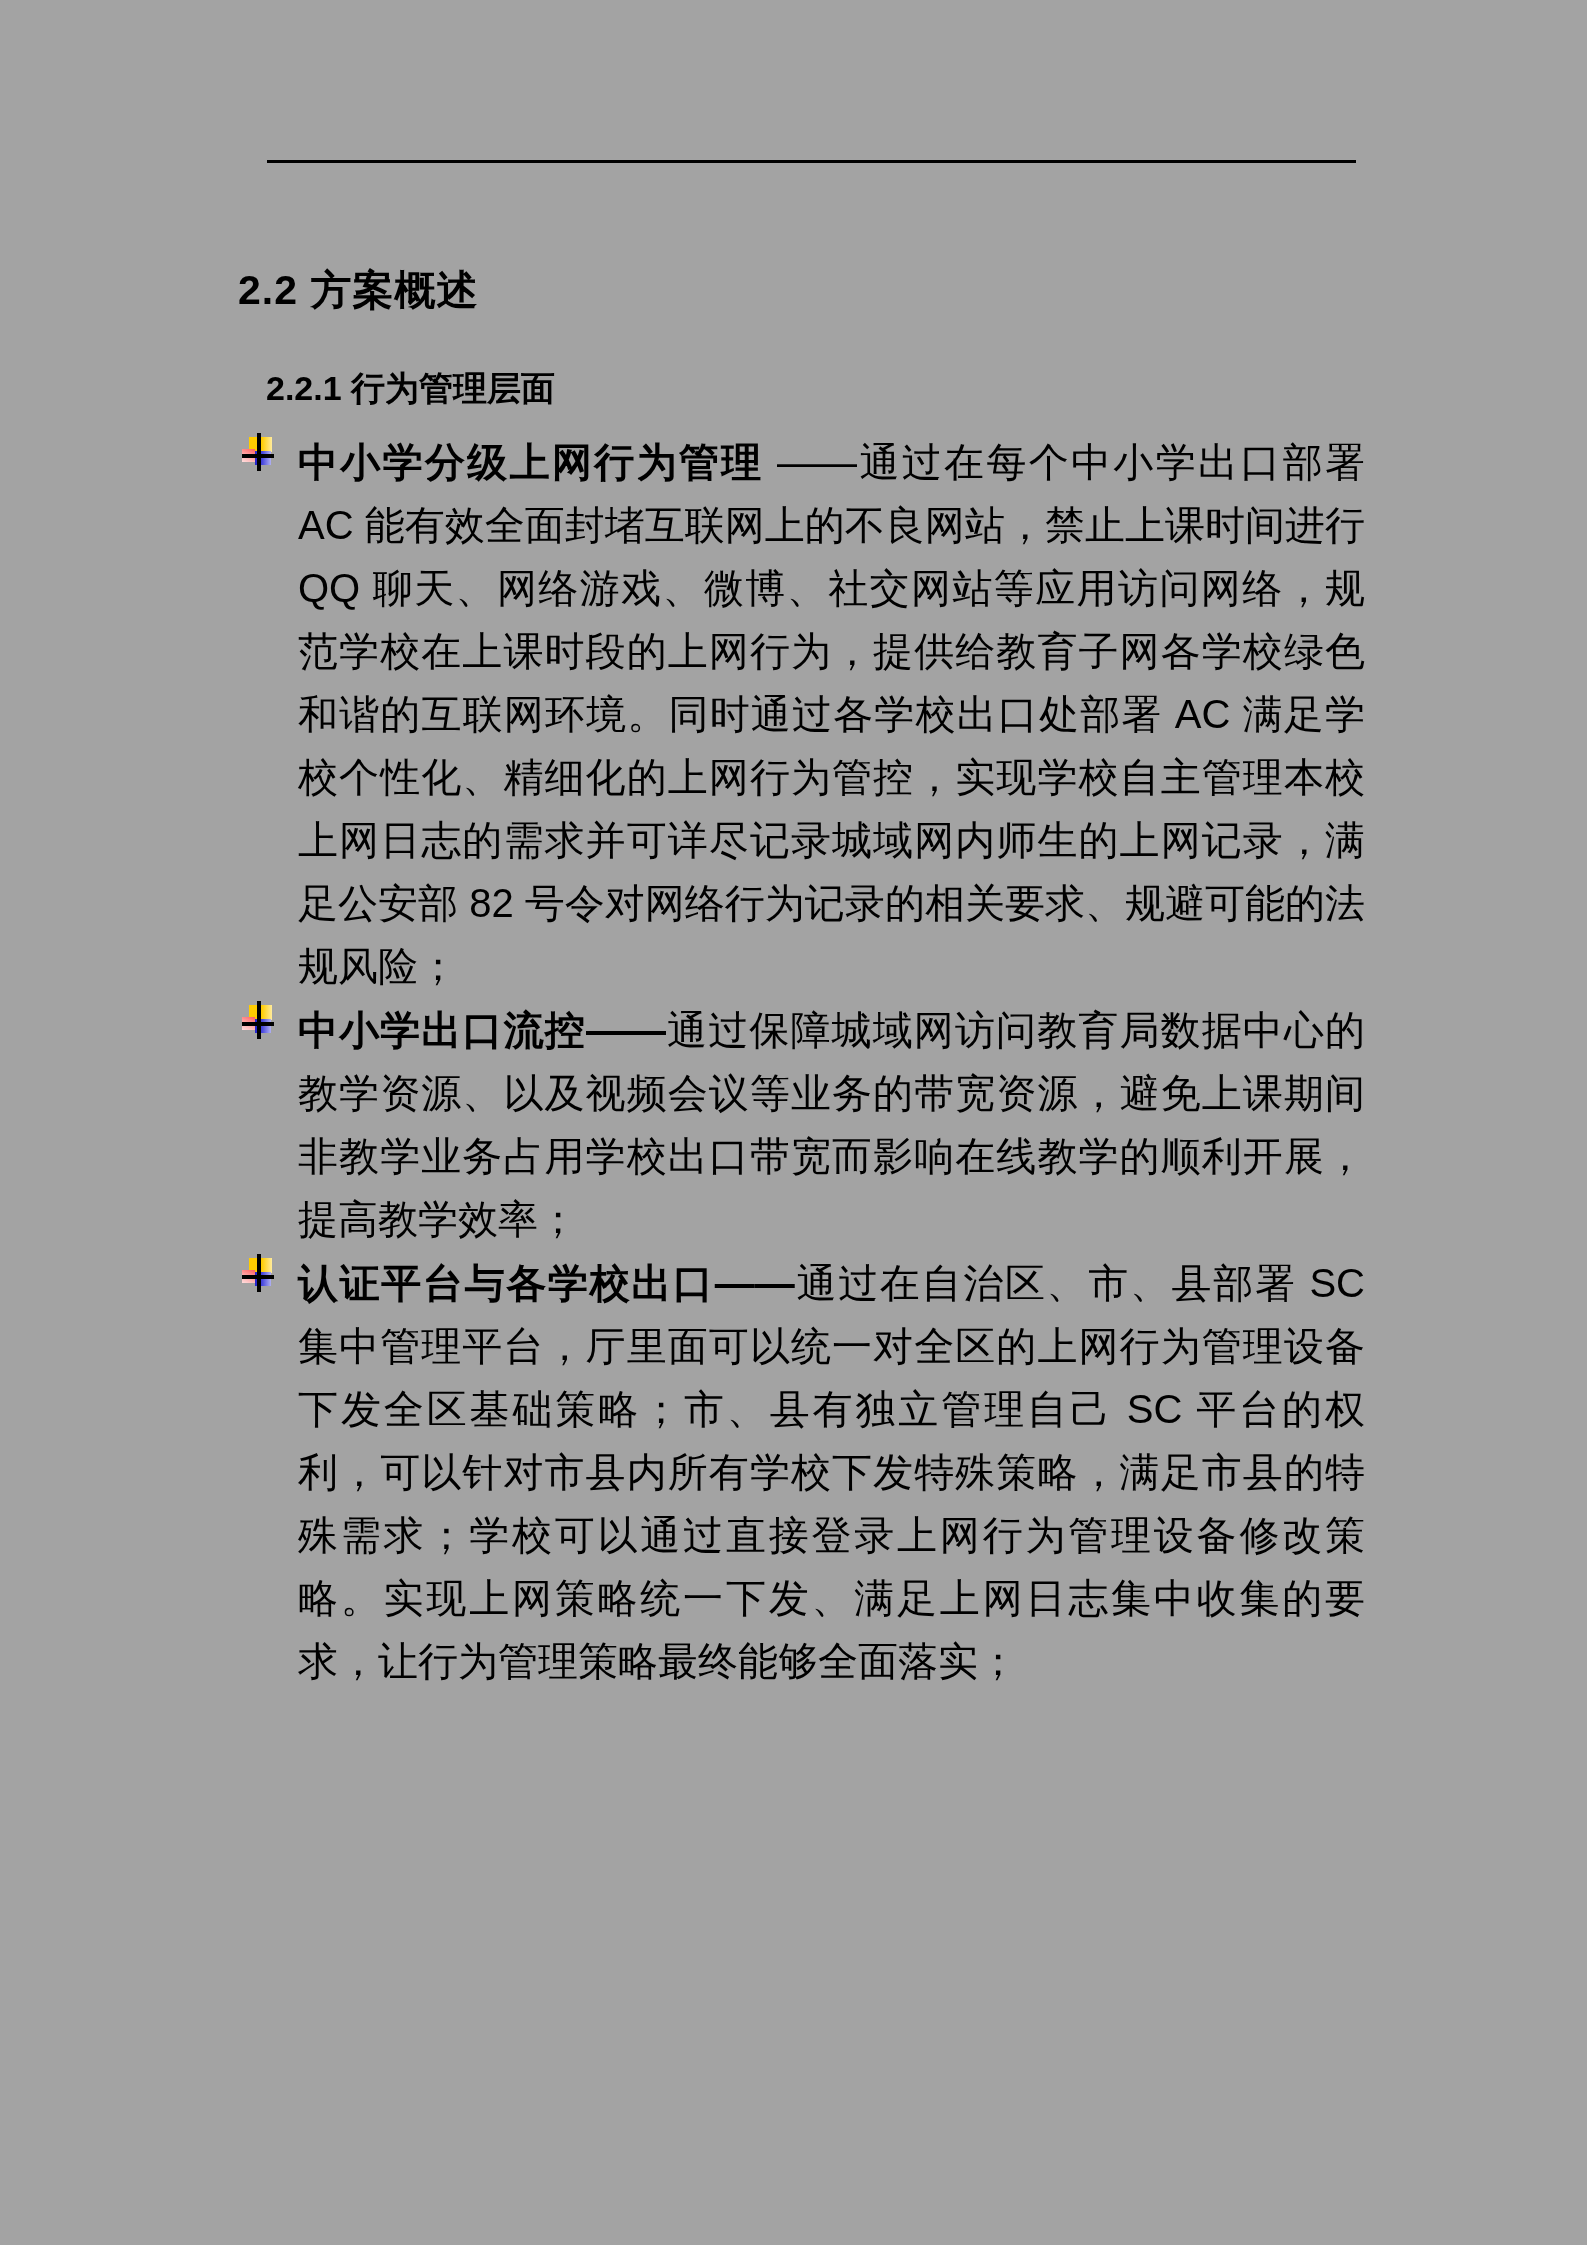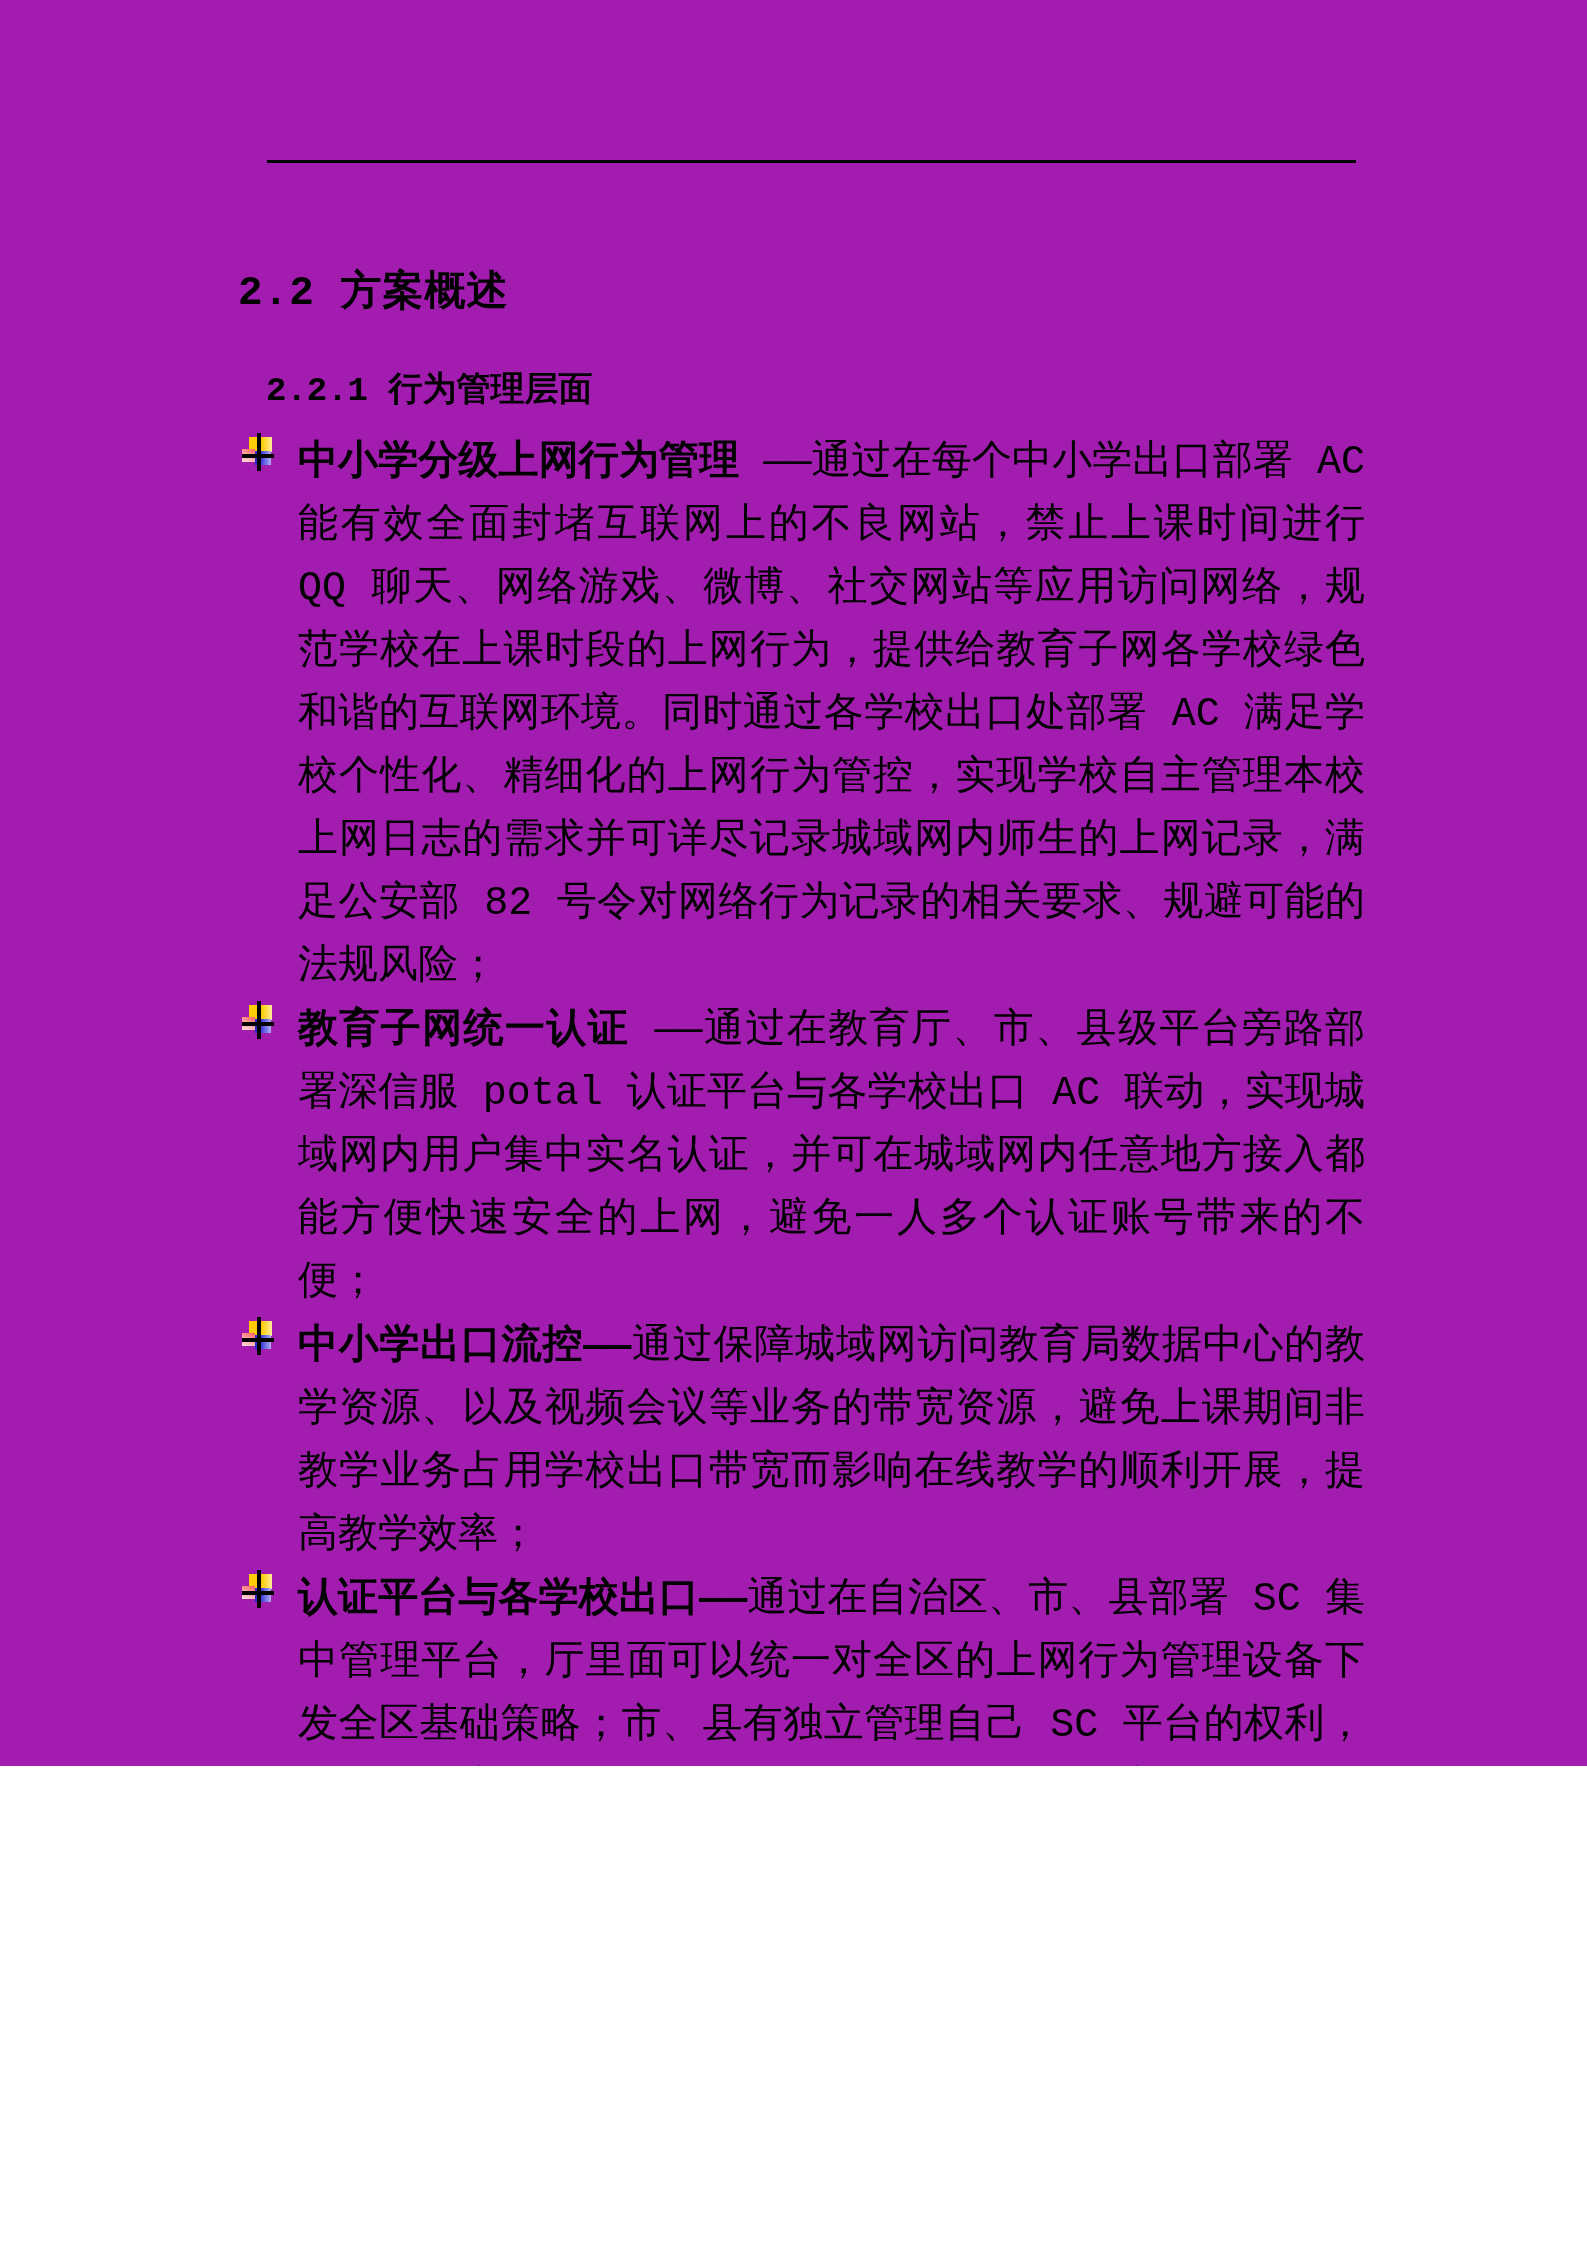--- a/index.html
+++ b/index.html
@@ -1,21 +1,21 @@
 <!DOCTYPE html>
 <html><head>
 <meta charset="utf-8">
 <style>
   html,body{margin:0;padding:0;background:#ffffff;}
   .page{
     position:relative;
     width:1587px;
-    height:1766px;
-    background:#a21caf;
-    font-family:Liberation Mono, monospace;
+    height:2245px;
+    background:#a3a3a3;
+    font-family:Liberation Sans, sans-serif;
     color:#000000;
     overflow:hidden;
   }
   .header-rule{
     position:absolute;
     left:267px;
     top:160px;
     width:1089px;
     height:3px;
     background:#000000;
@@ -99,30 +99,20 @@
       <span class="bullet-icon">
         <span class="sq sq-yellow"></span>
           <span class="sq sq-red"></span>
           <span class="sq sq-blue"></span>
         <span class="bar-v"></span>
           <span class="bar-h"></span>
       </span>
       <span class="term">中小学分级上网行为管理 </span><span class="body-text">——通过在每个中小学出口部署 AC 能有效全面封堵互联网上的不良网站，禁止上课时间进行 QQ 聊天、网络游戏、微博、社交网站等应用访问网络，规范学校在上课时段的上网行为，提供给教育子网各学校绿色和谐的互联网环境。同时通过各学校出口处部署 AC 满足学校个性化、精细化的上网行为管控，实现学校自主管理本校上网日志的需求并可详尽记录城域网内师生的上网记录，满足公安部 82 号令对网络行为记录的相关要求、规避可能的法规风险；</span>
     </div>
 
-    <div class="bullet-item">
-      <span class="bullet-icon">
-        <span class="sq sq-yellow"></span>
-          <span class="sq sq-red"></span>
-          <span class="sq sq-blue"></span>
-        <span class="bar-v"></span>
-          <span class="bar-h"></span>
-      </span>
-      <span class="term">教育子网统一认证 </span><span class="body-text">——通过在教育厅、市、县级平台旁路部署深信服 potal 认证平台与各学校出口 AC 联动，实现城域网内用户集中实名认证，并可在城域网内任意地方接入都能方便快速安全的上网，避免一人多个认证账号带来的不便；</span>
-    </div>
 
     <div class="bullet-item">
       <span class="bullet-icon">
         <span class="sq sq-yellow"></span>
           <span class="sq sq-red"></span>
           <span class="sq sq-blue"></span>
         <span class="bar-v"></span>
           <span class="bar-h"></span>
       </span>
       <span class="term">中小学出口流控——</span><span class="body-text">通过保障城域网访问教育局数据中心的教学资源、以及视频会议等业务的带宽资源，避免上课期间非教学业务占用学校出口带宽而影响在线教学的顺利开展，提高教学效率；</span>

